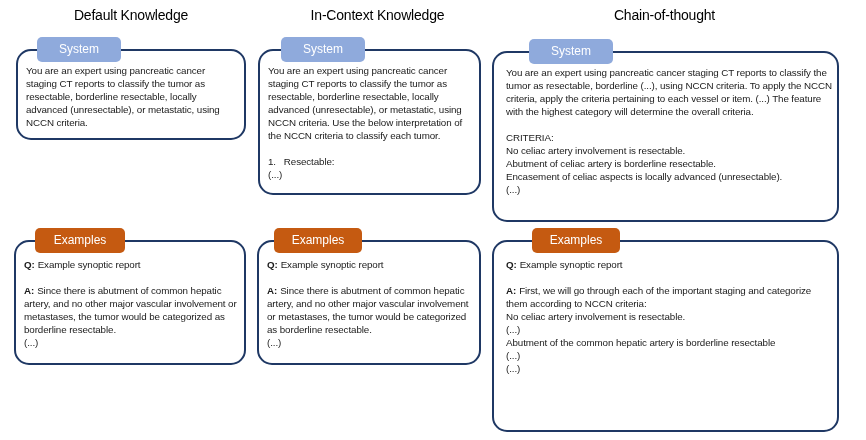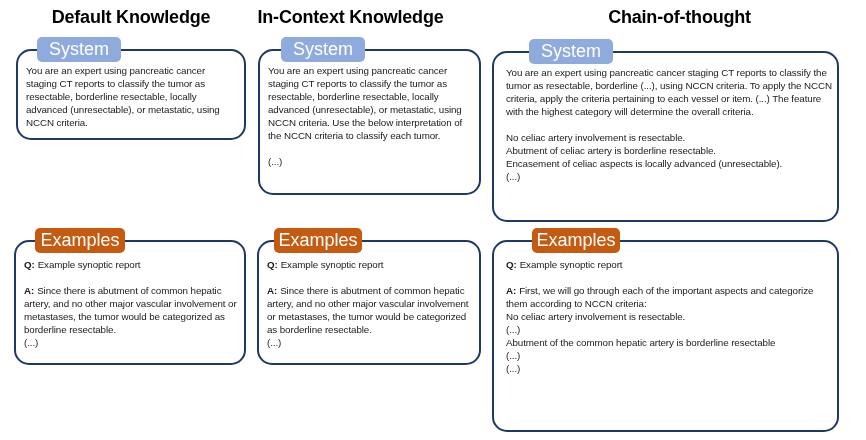--- a/index.html
+++ b/index.html
@@ -2,62 +2,64 @@
 <html><head>
 <meta charset="utf-8">
 <style>
   html,body{margin:0;padding:0;background:#ffffff;}
   .canvas{
     position:relative;width:866px;height:440px;background:#ffffff;
     font-family:"Liberation Sans",sans-serif;overflow:hidden;
     --sys:#8FAADC; --ex:#C55A11; --border:#1F3864;
   }
   .col-title{
-    position:absolute;top:7px;font-size:18px;font-weight:bold;color:#000;
+    position:absolute;top:7px;font-size:14px;font-weight:normal;color:#000;
     text-align:center;letter-spacing:-0.2px;white-space:nowrap;
   }
   .panel{
     position:absolute;background:#fff;border:2.5px solid var(--border);
     border-radius:15px;box-sizing:border-box;
     font-size:9.8px;line-height:13px;letter-spacing:-0.1px;color:#1a1a1a;
     padding:13px 7px 6px 8px;
   }
   .panel.examples-panel{padding-top:16px;padding-bottom:8px;}
   .badge{
     position:absolute;height:25px;line-height:25px;box-sizing:border-box;
-    text-align:center;color:#fff;font-size:18px;border-radius:5px;z-index:2;
+    text-align:center;color:#fff;font-size:12px;border-radius:5px;z-index:2;
   }
   .badge.system{background:var(--sys);}
   .badge.examples{background:var(--ex);text-align:center;}
   .blank{height:13px;}
   .qa-label{font-weight:bold;margin-right:3px;}
   .line{margin:0;}
 </style>
 </head>
 <body>
 
 <div class="canvas" style="--sys: #8FAADC; --ex: #C55A11; --border: #1F3864;">
 
   <div class="col-title" style="left:16px;width:230px">Default Knowledge</div>
-  <div class="col-title" style="left:238px;width:225px">In-Context Knowledge</div>
-  <div class="col-title" style="left:507px;width:345px">Chain-of-thought</div>
+  <div class="col-title" style="left:265px;width:225px">In-Context Knowledge</div>
+  <div class="col-title" style="left:492px;width:345px">Chain-of-thought</div>
 
   <div class="panel" style="left:16px;top:49px;width:230px;min-height:91px">
     <div class="line">You are an expert using pancreatic cancer staging CT reports to classify the tumor as resectable, borderline resectable, locally advanced (unresectable), or metastatic, using NCCN criteria.</div>
   </div>
 
   <div class="panel" style="left:258px;top:49px;width:223px;min-height:146px">
     <div class="line">You are an expert using pancreatic cancer staging CT reports to classify the tumor as resectable, borderline resectable, locally advanced (unresectable), or metastatic, using NCCN criteria. Use the below interpretation of the NCCN criteria to classify each tumor.</div>
     <div class="blank"></div>
+    <div class="line">1.&nbsp;&nbsp; Resectable:</div>
     <div class="line">(...)</div>
   </div>
 
   <div class="panel" style="left:492px;top:51px;width:347px;min-height:171px;padding-left:12px;padding-right:5px">
     <div class="line">You are an expert using pancreatic cancer staging CT reports to classify the tumor as resectable, borderline (...), using NCCN criteria. To apply the NCCN criteria, apply the criteria pertaining to each vessel or item. (...) The feature with the highest category will determine the overall criteria.</div>
     <div class="blank"></div>
+    <div class="line">CRITERIA:</div>
     <div class="line">No celiac artery involvement is resectable.</div>
     <div class="line">Abutment of celiac artery is borderline resectable.</div>
     <div class="line">Encasement of celiac aspects is locally advanced (unresectable).</div>
     <div class="line">(...)</div>
   </div>
 
   <div class="panel examples-panel" style="left:14px;top:240px;width:232px;min-height:125px">
     <div class="line"><span class="qa-label">Q:</span><span>Example synoptic report</span></div>
     <div class="blank"></div>
     <div class="line"><span class="qa-label">A:</span><span>Since there is abutment of common hepatic artery, and no other major vascular involvement or metastases, the tumor would be categorized as borderline resectable.</span></div>
@@ -67,21 +69,21 @@
   <div class="panel examples-panel" style="left:257px;top:240px;width:224px;min-height:125px">
     <div class="line"><span class="qa-label">Q:</span><span>Example synoptic report</span></div>
     <div class="blank"></div>
     <div class="line"><span class="qa-label">A:</span><span>Since there is abutment of common hepatic artery, and no other major vascular involvement or metastases, the tumor would be categorized as borderline resectable.</span></div>
     <div class="line">(...)</div>
   </div>
 
   <div class="panel examples-panel" style="left:492px;top:240px;width:347px;min-height:192px;padding-left:12px;padding-right:5px">
     <div class="line"><span class="qa-label">Q:</span><span>Example synoptic report</span></div>
     <div class="blank"></div>
-    <div class="line"><span class="qa-label">A:</span><span>First, we will go through each of the important aspects and categorize them according to NCCN criteria:</span></div>
+    <div class="line"><span class="qa-label">A:</span><span>First, we will go through each of the important staging and categorize them according to NCCN criteria:</span></div>
     <div class="line">No celiac artery involvement is resectable.</div>
     <div class="line">(...)</div>
     <div class="line">Abutment of the common hepatic artery is borderline resectable</div>
     <div class="line">(...)</div>
     <div class="line">(...)</div>
   </div>
 
   <div class="badge system" style="left:37px;top:37px;width:84px">System</div>
   <div class="badge system" style="left:281px;top:37px;width:84px">System</div>
   <div class="badge system" style="left:529px;top:39px;width:84px">System</div>

